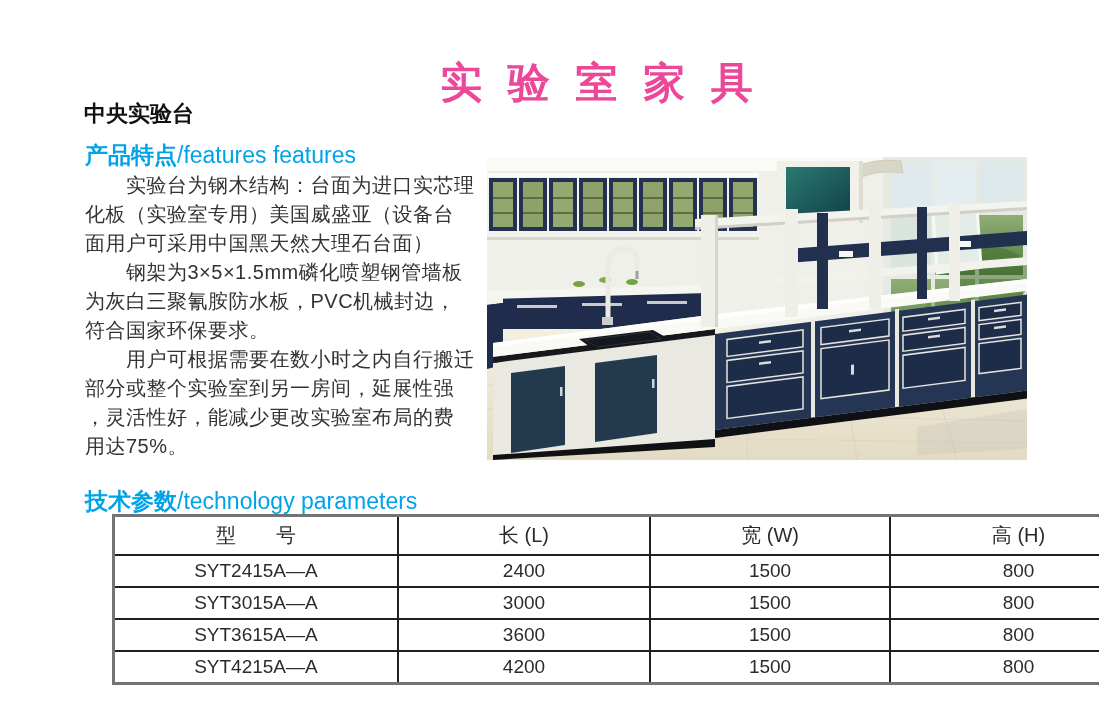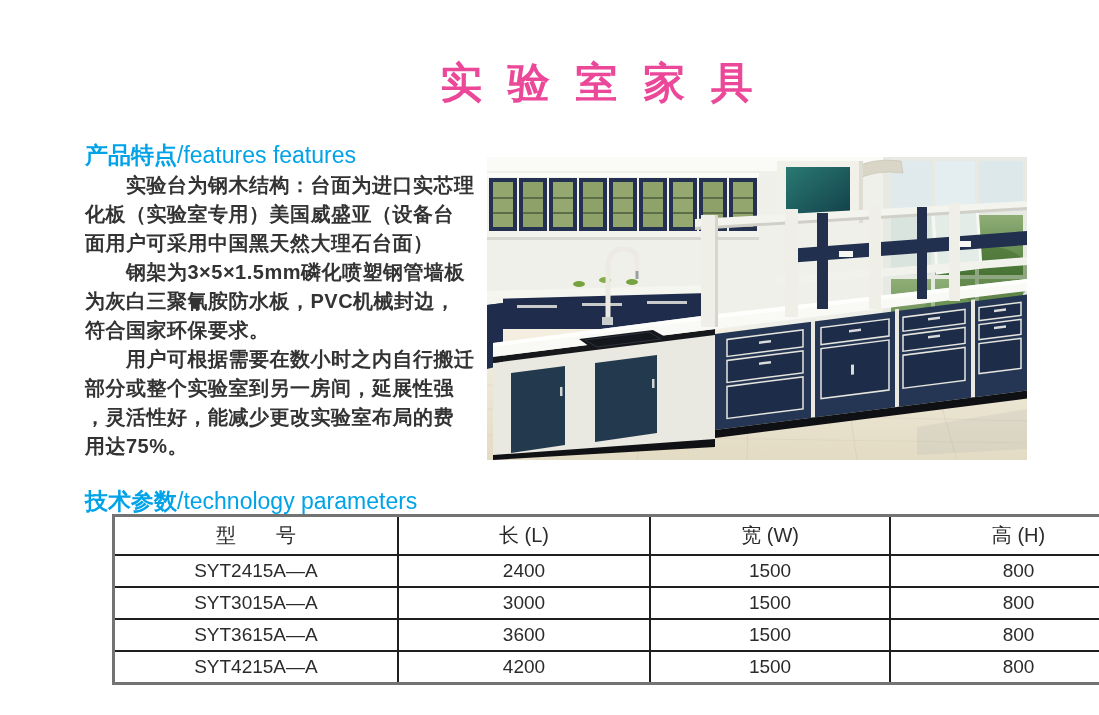--- a/index.html
+++ b/index.html
@@ -16,21 +16,21 @@
   }
   .feature-heading, .tech-heading {
     position:absolute; left:85px; font-size:23px; white-space:nowrap;
   }
   .feature-heading { top:140px; }
   .tech-heading { top:486px; }
   .hd-zh { font-weight:bold; color:var(--accent,#00a3e8); }
   .hd-en { font-weight:normal; color:var(--accent,#00a3e8); }
   .para {
     position:absolute; left:85px; top:171px; width:402px;
-    font-size:20px; line-height:29px; color:#333; letter-spacing:0.5px;font-weight:bold;
+    font-size:20px; line-height:29px; color:#333; letter-spacing:0.5px;
   }
   .para .line { height:29px; white-space:nowrap; }
   .photo-wrap { position:absolute; left:487px; top:157px; width:540px; height:303px; }
   .spec-table {
     position:absolute; left:112px; top:514px; width:1037px;
     border-collapse:collapse; table-layout:fixed; background:#fff;
     border:3px solid #737373;
     padding-left:14px;
   }
   .spec-table th, .spec-table td {
@@ -43,20 +43,21 @@
   .col-l { width:24.4%; }
   .col-w { width:23.2%; }
   .col-h { width:24.9%; }
 </style>
 </head>
 <body>
 
 <div class="page">
 
   <div class="main-title">实 验 室 家 具</div>
+  <div class="section-title">中央实验台</div>
 
   <div class="feature-heading">
     <span class="hd-zh">产品特点</span><span class="hd-en">/features features</span>
   </div>
 
   <div class="para">
     <div class="line">　　实验台为钢木结构：台面为进口实芯理</div>
     <div class="line">化板（实验室专用）美国威盛亚（设备台</div>
     <div class="line">面用户可采用中国黑天然大理石台面）</div>
     <div class="line">　　钢架为3×5×1.5mm磷化喷塑钢管墙板</div>

